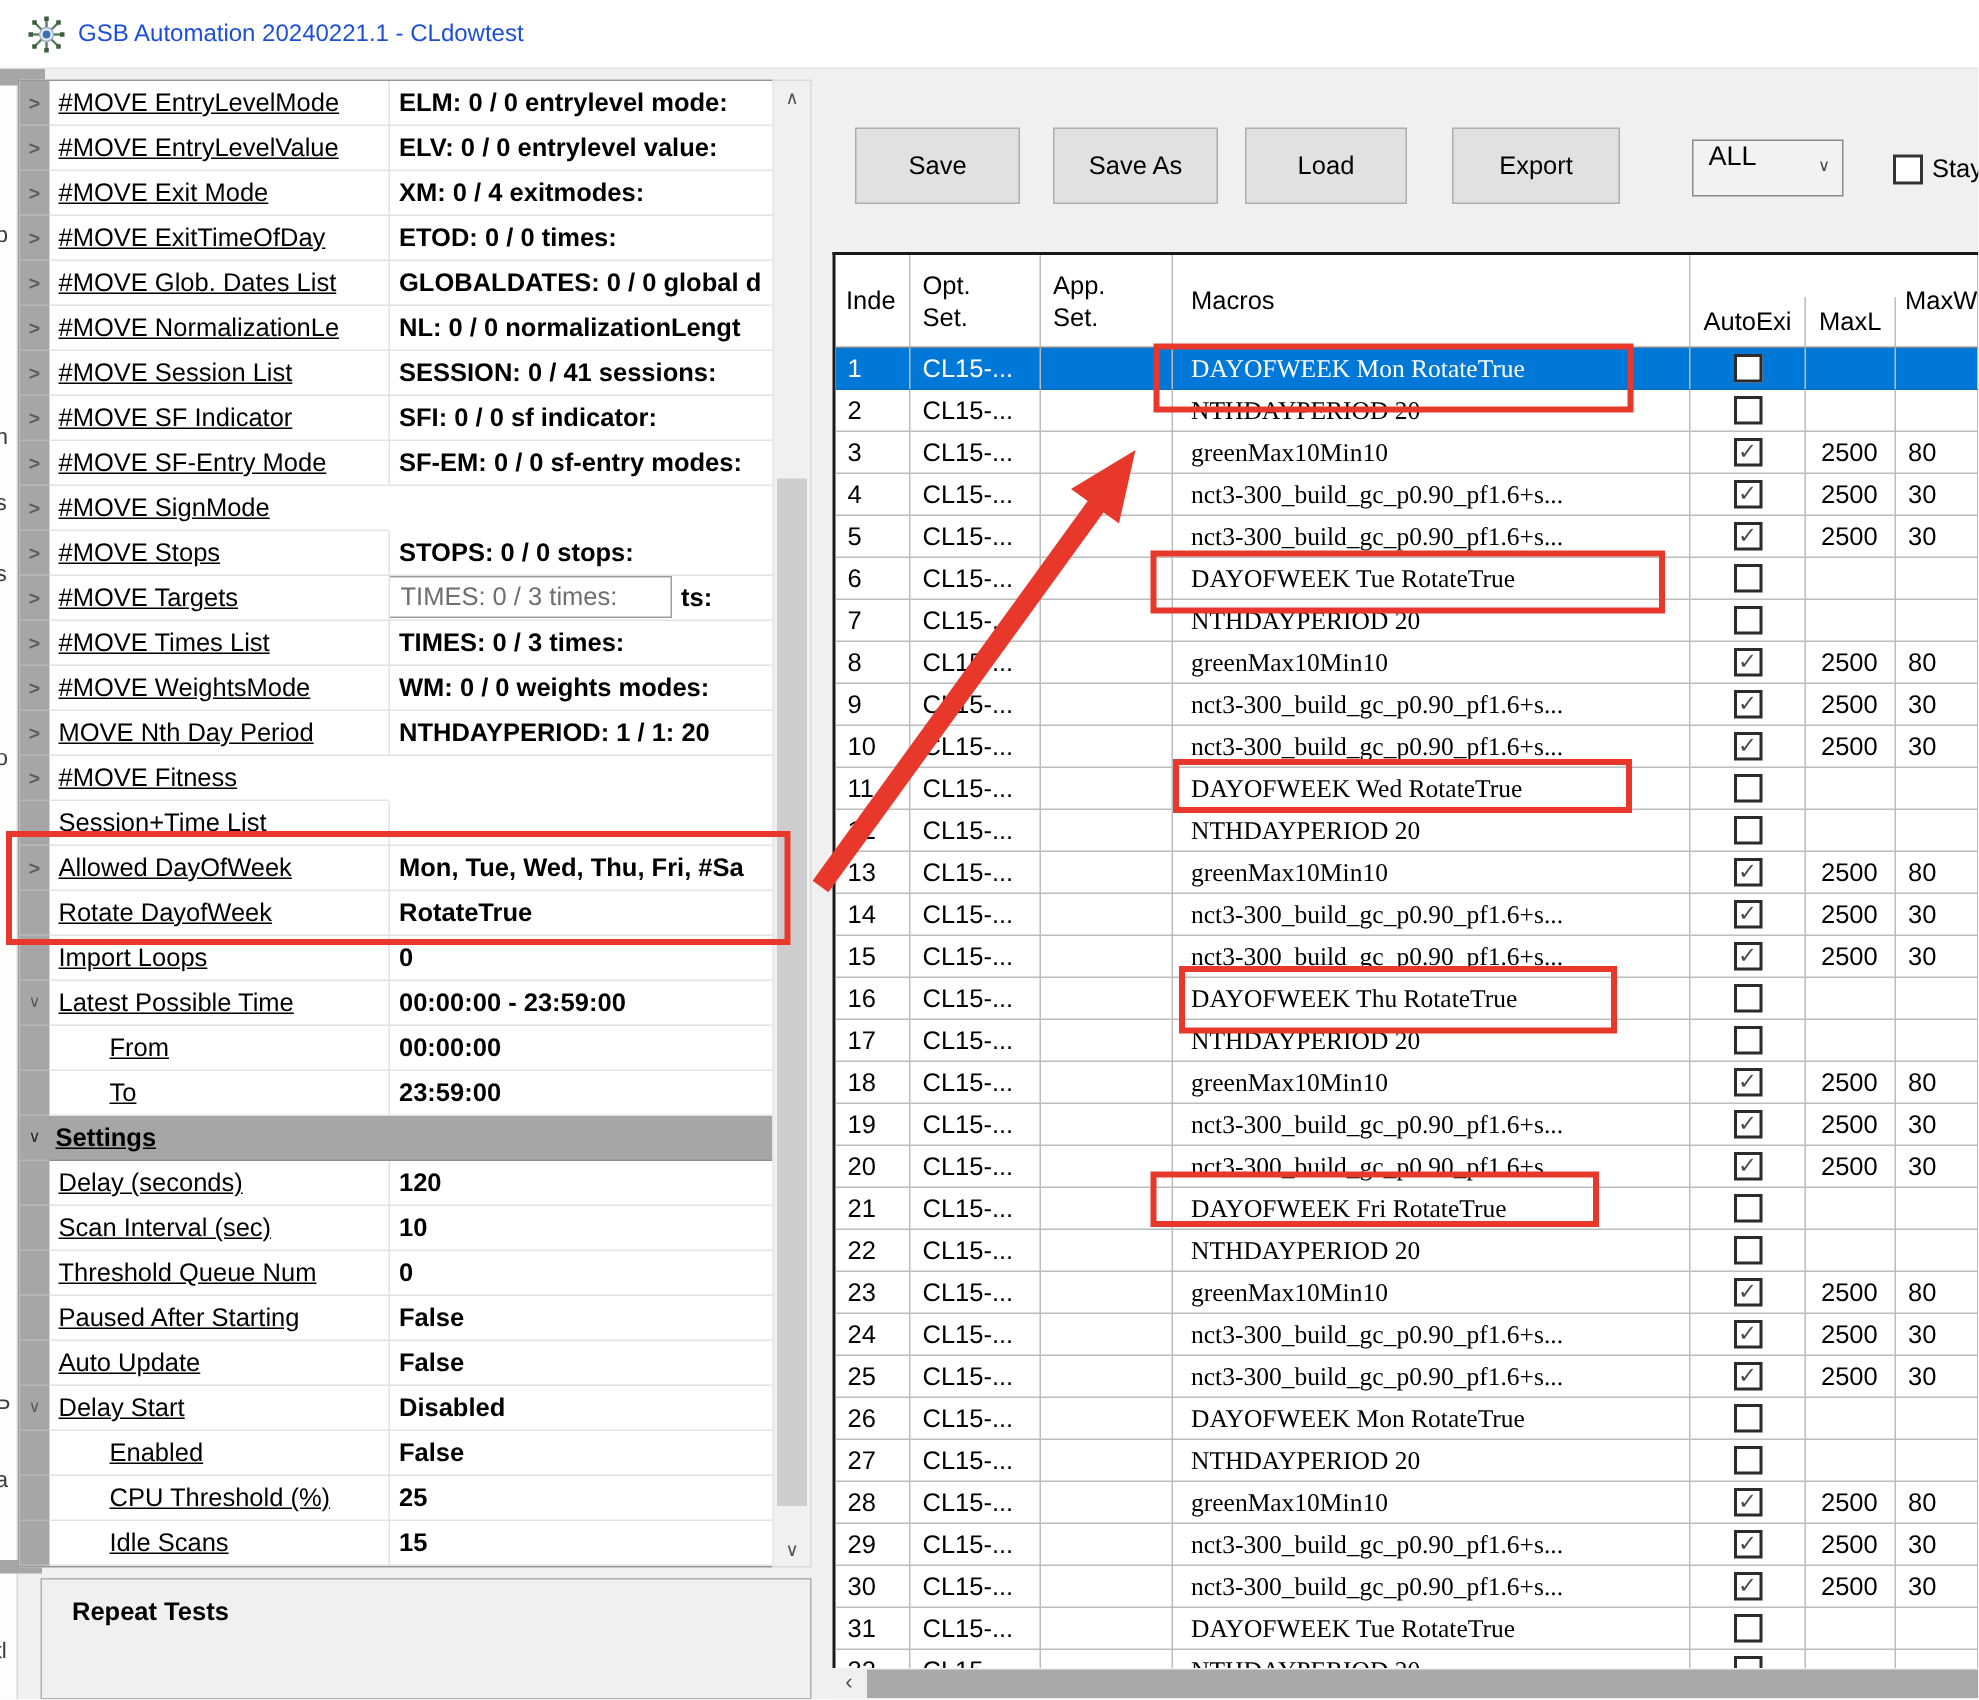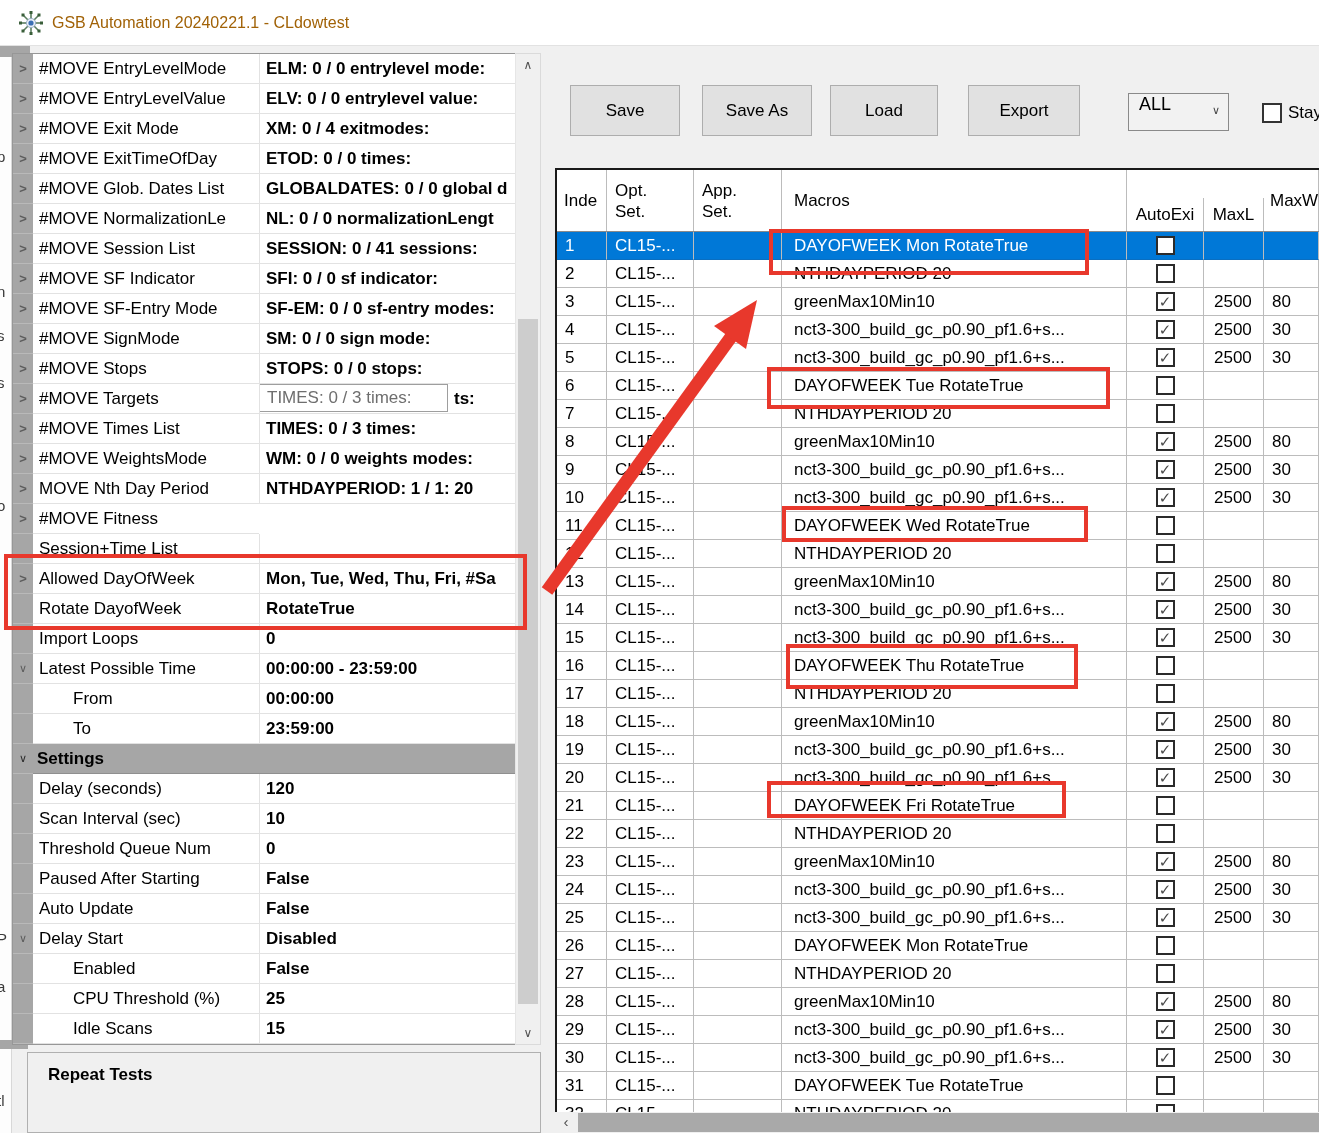--- a/index.html
+++ b/index.html
@@ -3,33 +3,33 @@
 <meta charset="utf-8">
 <style>
   html,body{margin:0;padding:0;background:#fff;}
   *{box-sizing:border-box;}
   .screen{position:relative;width:1319px;height:1133px;overflow:hidden;background:#fff;
           font-family:"Liberation Sans",sans-serif;color:#000;}
   
   .titlebar{position:absolute;left:0;top:0;width:1319px;height:46px;background:#fff;
             border-bottom:1px solid #e2e2e2;display:flex;align-items:center;}
   .app-icon{margin-left:18px;width:26px;height:26px;flex:0 0 auto;}
-  .title-text{margin-left:8px;font-size:16px;color:#a16207;}
+  .title-text{margin-left:8px;font-size:16px;color:#1d4ed8;}
   
   .client{position:absolute;left:0;top:46px;width:1319px;height:1087px;background:#f0f0f0;}
   .edge-sliver{position:absolute;left:0;top:46px;width:12px;height:1087px;background:#fdfdfd;border-right:1px solid #d8d8d8;}
   .edge-frag{position:absolute;left:-3px;font-size:15px;color:#3a3a3a;}
   .edge-gray{position:absolute;background:#a6a6a6;}
   
   .propgrid{position:absolute;left:12px;top:53px;width:503px;height:992px;background:#fff;
             border:1px solid #979797;border-right:none;overflow:hidden;font-size:17px;}
   .pg-row{display:grid;grid-template-columns:20px 226px 1fr;height:30px;line-height:29px;}
   .pg-gutter{background:#a6a6a6;color:#5c5c5c;font-size:13px;font-weight:bold;text-align:center;
              border-bottom:1px solid #b9b9b9;}
-  .pg-name{padding-left:6px;border-bottom:1px solid #e2e2e2;white-space:nowrap;overflow:hidden;}
+  .pg-name{padding-left:6px;border-bottom:1px solid #e2e2e2;white-space:nowrap;overflow:hidden;text-decoration:underline;}
   .pg-value{padding-left:6px;border-bottom:1px solid #e2e2e2;border-left:1px solid #e2e2e2;
             font-weight:bold;white-space:nowrap;overflow:hidden;position:relative;}
   .pg-row.ind .pg-name{padding-left:40px;}
   .pg-row.cat{background:#a6a6a6;}
   .pg-row.cat .pg-gutter{color:#2b2b2b;}
   .pg-row.cat .pg-name{font-weight:bold;border-bottom:1px solid #8f8f8f;padding-left:4px;}
   .pg-row.cat .pg-value{border:none;border-bottom:1px solid #8f8f8f;}
   .pg-tooltip{position:absolute;left:-2px;top:0px;width:190px;height:28px;background:#fff;
               border:1px solid #9e9e9e;color:#6e6e6e;font-weight:400;line-height:26px;
               padding-left:8px;white-space:nowrap;z-index:3;}
@@ -60,21 +60,21 @@
   .t-head>div{border-right:1px solid #bcbcbc;display:flex;align-items:center;white-space:pre-line;overflow:hidden;}
   .h-idx{padding-left:7px;}
   .h-opt,.h-app{padding-left:8px;line-height:21px;}
   .h-mac{padding-left:12px;}
   .h-aex,.h-mxl{justify-content:center;margin-top:28px;}
   .h-mxw{padding-left:6px;}
   .t-row{display:grid;grid-template-columns:50px 87px 88px 345px 77px 60px 1fr;height:28px;line-height:27px;}
   .t-row>div{border-right:1px solid #bcbcbc;border-bottom:1px solid #bcbcbc;white-space:nowrap;overflow:hidden;}
   .c-idx{padding-left:8px;}
   .c-opt{padding-left:8px;}
-  .c-mac{padding-left:12px;}
+  .c-mac{padding-left:12px;font-family:Liberation Serif, serif;}
   .c-chk{display:flex;align-items:center;justify-content:center;}
   .c-mxl{padding-left:10px;}
   .c-mxw{padding-left:8px;}
   .cbox{width:19px;height:19px;background:#fff;border:2px solid #2b2b2b;font-size:15px;line-height:15px;
         text-align:center;color:#4a4a4a;}
   .t-row.sel{background:#0078d7;color:#fff;}
   .t-row.sel>div{border-bottom-color:#0a6ec0;}
   
   .hsb{position:absolute;left:555px;top:1112px;width:764px;height:21px;background:#f0f0f0;z-index:5;}
   .hsb-btn{position:absolute;left:0;top:0;width:22px;height:21px;text-align:center;line-height:19px;
@@ -171,21 +171,20 @@
           <div class="pg-value">SFI: 0 / 0 sf indicator:</div>
         </div>
         <div class="pg-row">
           <div class="pg-gutter">&gt;</div>
           <div class="pg-name">#MOVE SF-Entry Mode</div>
           <div class="pg-value">SF-EM: 0 / 0 sf-entry modes:</div>
         </div>
         <div class="pg-row">
           <div class="pg-gutter">&gt;</div>
           <div class="pg-name">#MOVE SignMode</div>
-          <div class="pg-value">SM: 0 / 0 sign mode:</div>
         </div>
         <div class="pg-row">
           <div class="pg-gutter">&gt;</div>
           <div class="pg-name">#MOVE Stops</div>
           <div class="pg-value">STOPS: 0 / 0 stops:</div>
         </div>
         <div class="pg-row">
           <div class="pg-gutter">&gt;</div>
           <div class="pg-name">#MOVE Targets</div>
           <div class="pg-value">

